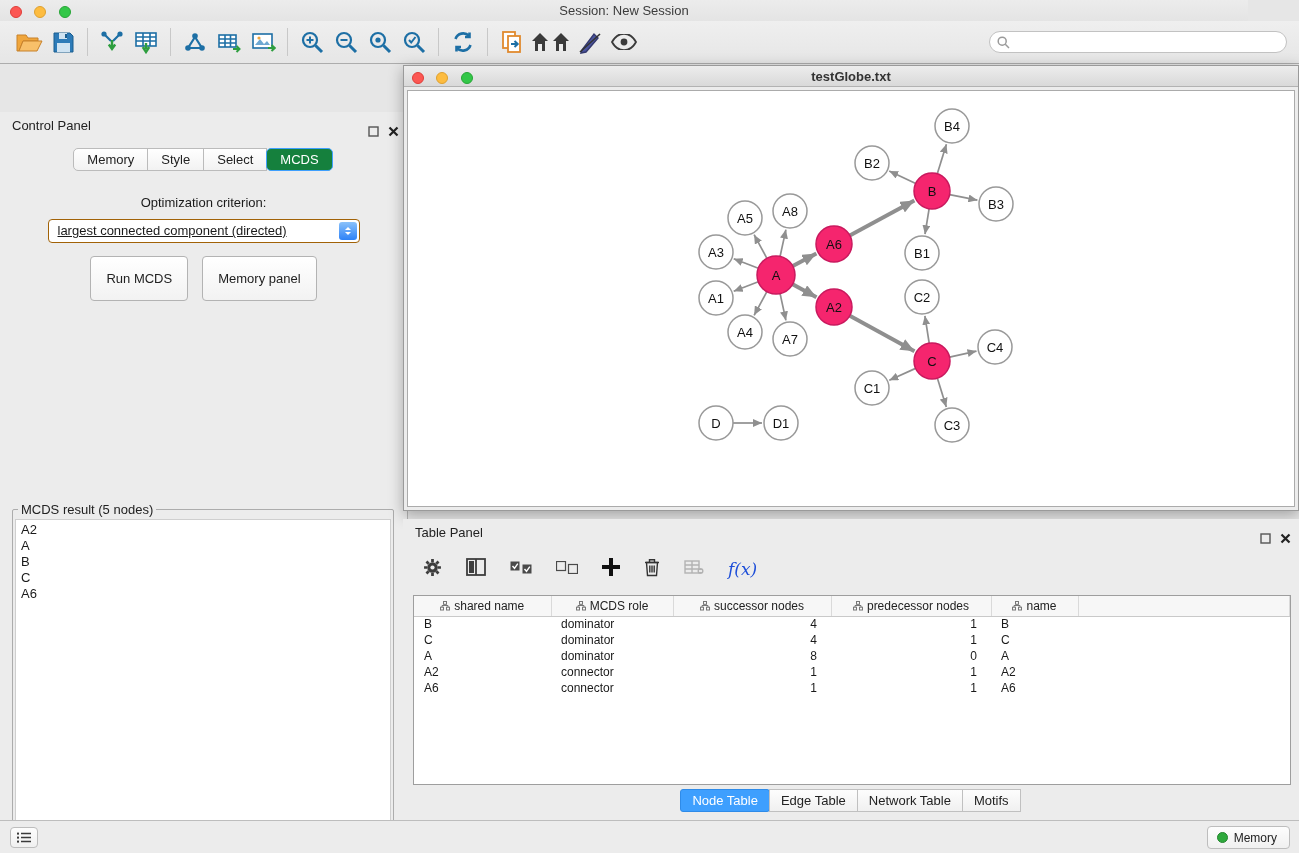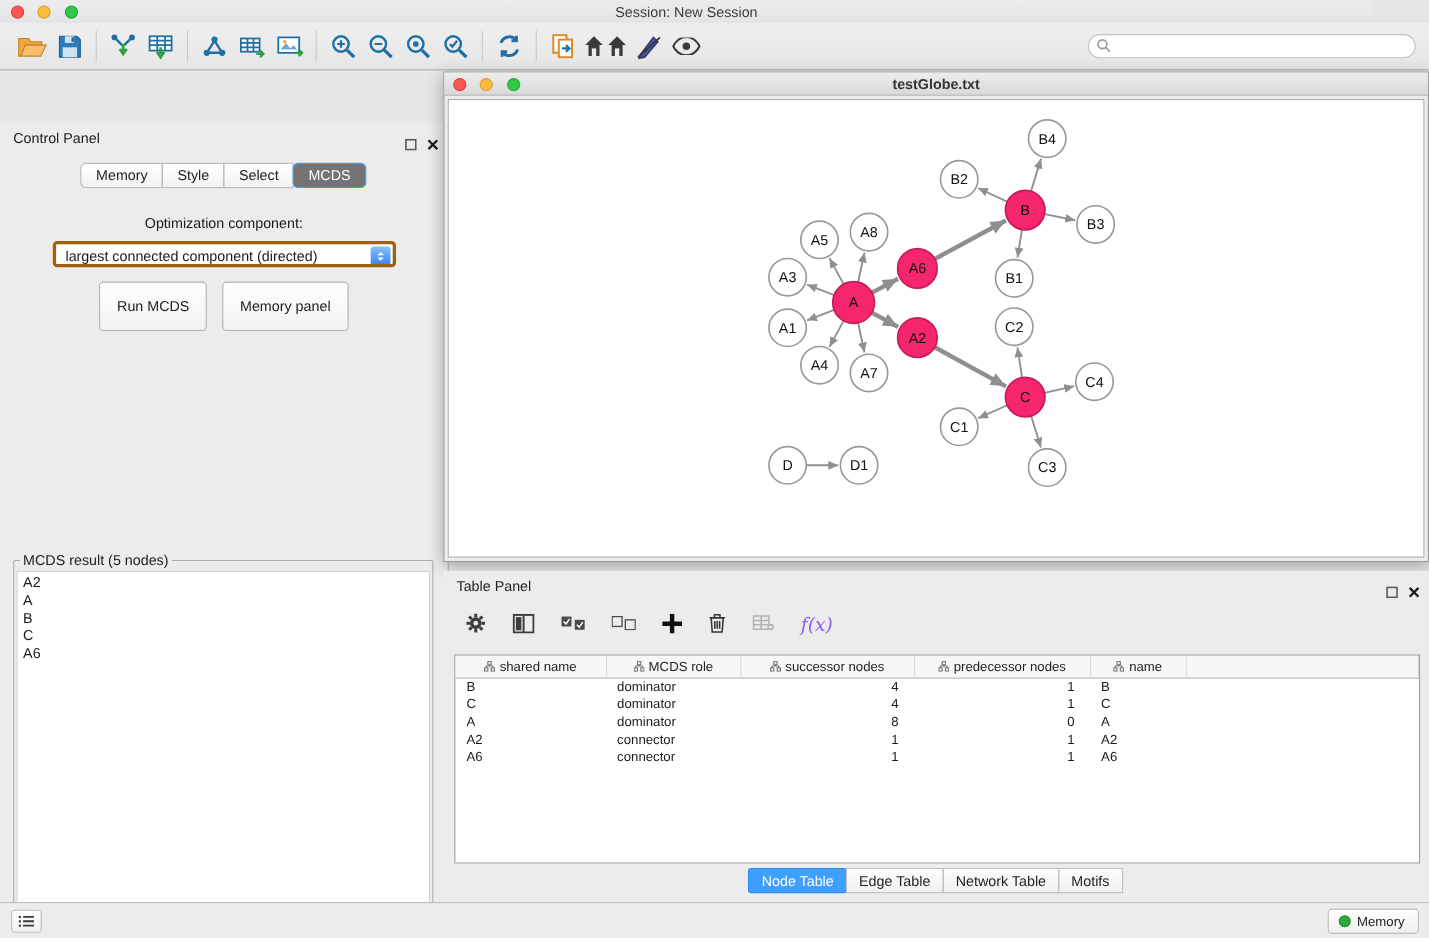--- a/index.html
+++ b/index.html
@@ -32,25 +32,25 @@
   
   #control-panel{ position:absolute; left:0; top:80px; width:408px; height:756px;
     background:#ECECEC; border-right:1px solid #B5B5B5;margin-top:32px; }
   .panel-header{ height:28px; line-height:28px; padding:0 12px; font-size:13px; color:#222; position:relative; }
   .ph-icons{ position:absolute; right:8px; top:7px; display:flex; gap:9px; align-items:center; }
   .ctabs{ display:flex; justify-content:center; margin-top:8px; }
   .ctab{ border:1px solid #BBBBBB; background:linear-gradient(#FFFFFF,#F2F2F2);
     padding:3px 13px; font-size:13px; margin-left:-1px; color:#222; }
   .ctab:first-child{ border-radius:5px 0 0 5px; }
   .ctab:last-child{ border-radius:0 5px 5px 0; }
-  .ctab.active{ background:#737373; border-color:#3E9FFE; color:#fff; border-radius:5px; }
+  .ctab.active{ background:#15803d; border-color:#3E9FFE; color:#fff; border-radius:5px; }
   .opt-label{ text-align:center; margin-top:24px; font-size:13px; }
   .combo{ position:relative; margin:9px auto 0; width:312px; height:24px; background:#fff;
-    border:3px solid #a16207; border-radius:4px; font-size:13px; line-height:22px;
-    padding-left:9px; white-space:nowrap; overflow:hidden; }
+    border:1px solid #a16207; border-radius:4px; font-size:13px; line-height:22px;
+    padding-left:9px; white-space:nowrap; overflow:hidden;text-decoration:underline; }
   .stepper{ position:absolute; right:2px; top:2px; width:18px; height:18px; border-radius:3px;
     background:linear-gradient(#8AC1FA,#2E82F7); }
   .stepper:before,.stepper:after{ content:""; position:absolute; left:50%; transform:translateX(-50%);
     border:3.5px solid transparent; }
   .stepper:before{ top:2px; border-bottom-color:#fff; }
   .stepper:after{ bottom:2px; border-top-color:#fff; }
   .btn-row{ display:flex; justify-content:center; gap:14px; margin-top:13px; }
   .btn{ border:1px solid #B3B3B3; background:linear-gradient(#FFFFFF,#F2F2F2); border-radius:4px;
     font-size:13px; padding:14px 15px; color:#222; }
   fieldset.result{ position:absolute; left:12px; right:13px; top:390px; height:350px;
@@ -67,21 +67,21 @@
   .net-titlebar .lights{ position:absolute; left:8px; top:4px; }
   .net-titlebar .title{ position:absolute; width:100%; text-align:center; top:3px; font-size:13px; color:#333;font-weight:bold; }
   .net-canvas{ position:absolute; left:3px; right:3px; top:24px; bottom:3px;
     background:#fff; border:1px solid #ABABAB; }
   .node-label{ font:13px "Liberation Sans","DejaVu Sans",sans-serif; fill:#111; }
 
   
   #table-panel{ position:absolute; left:403px; top:519px; width:896px; height:301px; background:#ECECEC; }
   .tp-toolbar{ position:absolute; left:6px; top:28px; height:44px; display:flex; align-items:center;
     gap:24px; padding-left:14px; }
-  .fx{ font-family:"DejaVu Serif","Liberation Serif",serif; font-style:italic; font-size:17px; color:#8b5cf6; }
+  .fx{ font-family:"DejaVu Serif","Liberation Serif",serif; font-style:italic; font-size:17px; color:#1d4ed8; }
   .tp-table-wrap{ position:absolute; left:10px; right:8px; top:76px; height:190px;
     border:1px solid #9E9E9E; background:#fff; overflow:hidden; }
   table.ntable{ border-collapse:collapse; width:100%; table-layout:fixed; }
   .ntable th{ background:#F7F7F7; border-right:1px solid #DADADA; border-bottom:1px solid #C9C9C9;
     font-weight:normal; font-size:12px; height:20px; text-align:center; color:#222; white-space:nowrap; overflow:hidden;}
   .ntable th svg{ vertical-align:-1px; margin-right:4px; }
   .ntable td{ font-size:12px; height:16px; padding:0 0 0 10px; white-space:nowrap; overflow:hidden; }
   .ntable td.num{ text-align:right; padding-right:14px; }
   .col0{ width:137px; } .col1{ width:122px; } .col2{ width:158px; }
   .col3{ width:160px; } .col4{ width:87px; } .colf{ width:auto; border-right:none; }
@@ -270,21 +270,21 @@
     </span>
   </div>
 
   <div class="ctabs">
       <div class="ctab">Memory</div>
       <div class="ctab">Style</div>
       <div class="ctab">Select</div>
       <div class="ctab active">MCDS</div>
     </div>
 
-  <div class="opt-label">Optimization component:</div>
+  <div class="opt-label">Optimization criterion:</div>
 
   <div class="combo">
     <span>largest connected component (directed)</span>
     <span class="stepper"></span>
   </div>
 
   <div class="btn-row">
     <button class="btn">Run MCDS</button>
     <button class="btn">Memory panel</button>
   </div>

